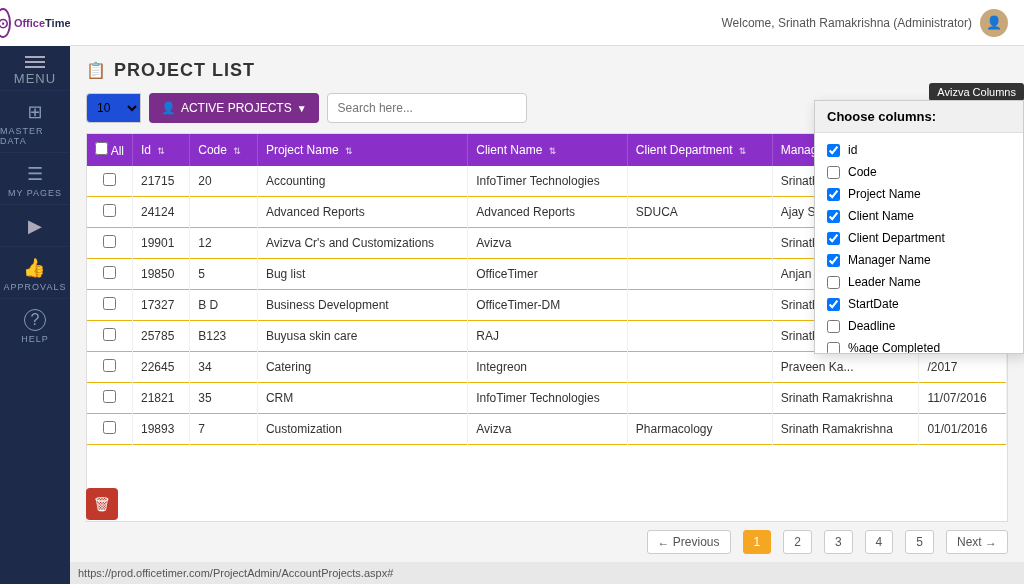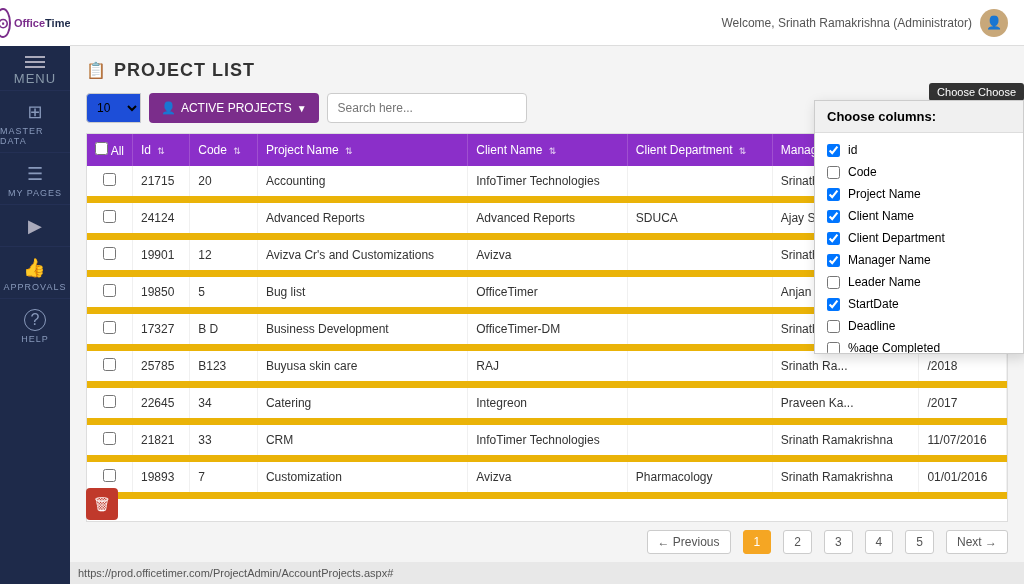--- a/index.html
+++ b/index.html
@@ -160,21 +160,21 @@
     thead th {
       padding: 8px 8px;
       text-align: left;
       font-weight: 500;
       white-space: nowrap;
       border-right: 1px solid #a050d0;
       position: relative;
     }
     thead th .sort-icon { font-size: 9px; margin-left: 3px; opacity: 0.8; }
     thead th.all-col { width: 36px; }
-    tbody tr { border-bottom: 7px solid #eab308; }
+    tbody tr { border-bottom: 1px solid #eab308; }
     tbody td { padding: 7px 8px; color: #333; white-space: nowrap; border-right: 1px solid #f0f0f0; }
     tbody td.checkbox-col { width: 36px; text-align: center; }
     .row-checkbox { cursor: pointer; }
 
     
     .pagination-row {
       display: flex;
       align-items: center;
       justify-content: flex-end;
       padding: 8px 0 8px;
@@ -352,21 +352,21 @@
         </select>
       </div>
       <button class="active-projects-btn">
         <span>👤</span>
         <span>ACTIVE PROJECTS</span>
         <span class="chevron">▼</span>
       </button>
       <input class="search-input" type="text" placeholder="Search here..." style="">
       <button class="gear-btn" style="margin-left:auto;">⚙</button>
 
-      <div class="choose-columns-tooltip">Choose Choose</div>
+      <div class="choose-columns-tooltip">Avizva Columns</div>
     </div>
 
     <div class="table-wrapper">
       <table>
         <thead>
           <tr>
             <th class="all-col">
               <input type="checkbox" style=""> All
             </th>
             <th>Id <span class="sort-icon">⇅</span></th>
@@ -445,21 +445,21 @@
     <td>34</td>
     <td>Catering</td>
     <td>Integreon</td>
     <td></td>
     <td>Praveen Ka...</td>
     <td>/2017</td>
   </tr>
             <tr>
     <td class="checkbox-col"><input type="checkbox" class="row-checkbox" style=""></td>
     <td>21821</td>
-    <td>33</td>
+    <td>35</td>
     <td>CRM</td>
     <td>InfoTimer Technologies</td>
     <td></td>
     <td>Srinath Ramakrishna</td>
     <td>11/07/2016</td>
   </tr>
             <tr>
     <td class="checkbox-col"><input type="checkbox" class="row-checkbox" style=""></td>
     <td>19893</td>
     <td>7</td>

